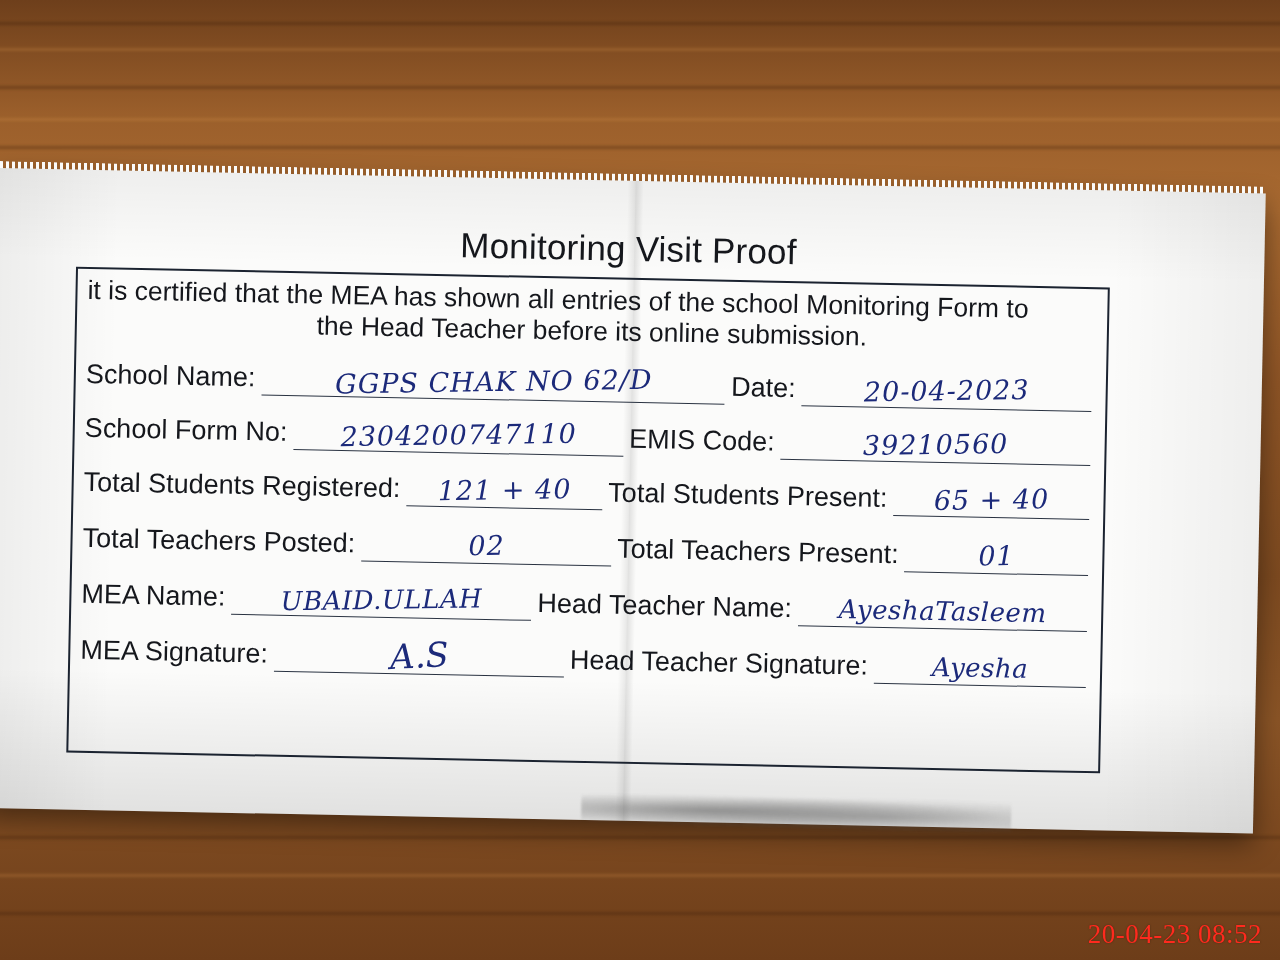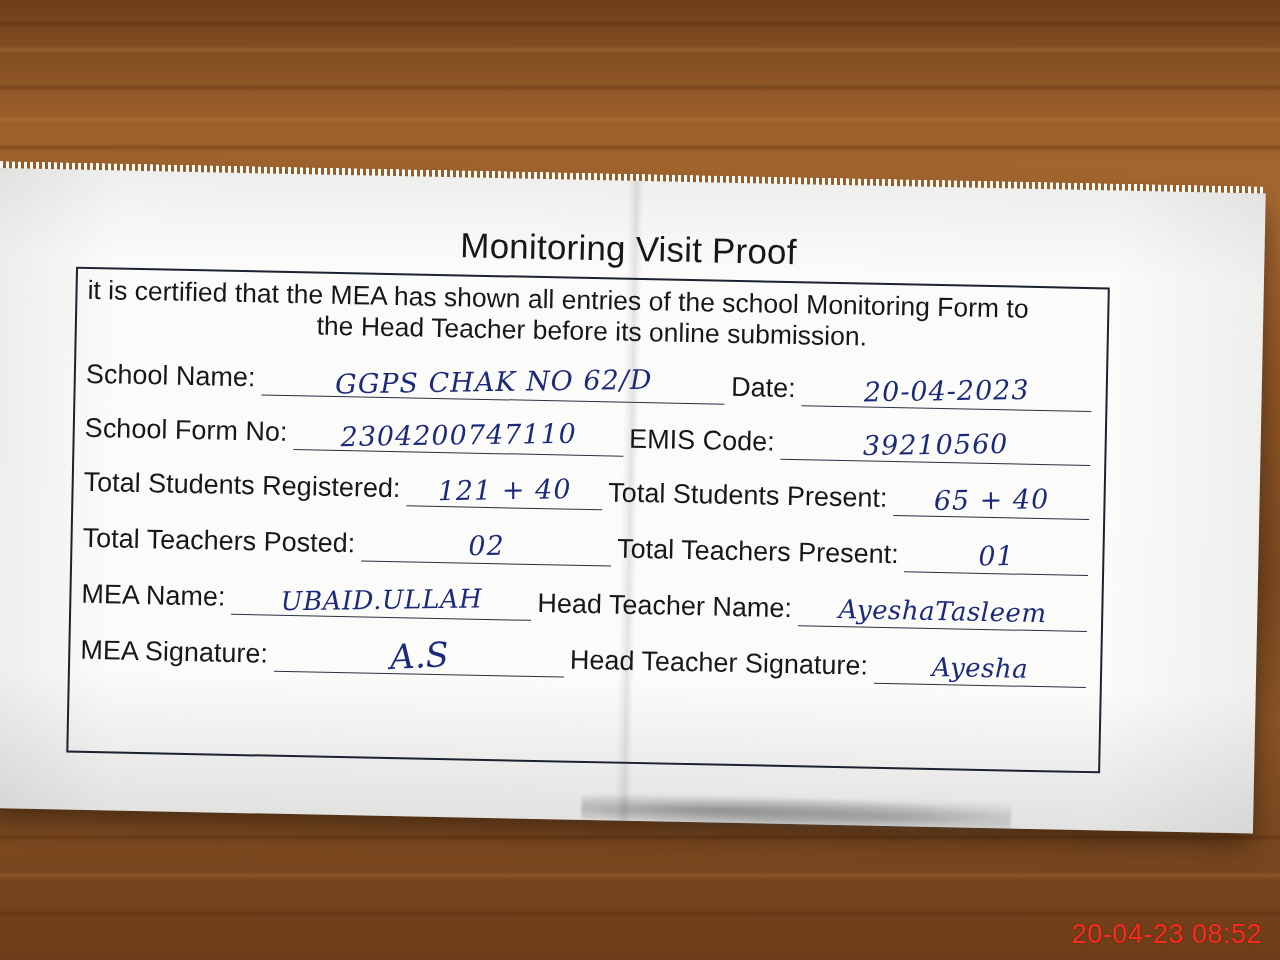--- a/index.html
+++ b/index.html
@@ -165,21 +165,21 @@
     color: #1c2a7a;
   }
 
   
   #timestamp {
     position: absolute;
     right: 18px;
     bottom: 10px;
     color: #ff2a1e;
     font-size: 27px;
-    font-family: Liberation Sans, sans-serif;
+    font-family: Liberation Serif, serif;
     letter-spacing: 0.5px;
     text-shadow: 0 0 2px rgba(0,0,0,0.35);
     text-align: center;
   }
 </style>
 </head>
 <body>
 
 <div id="scene">
 

